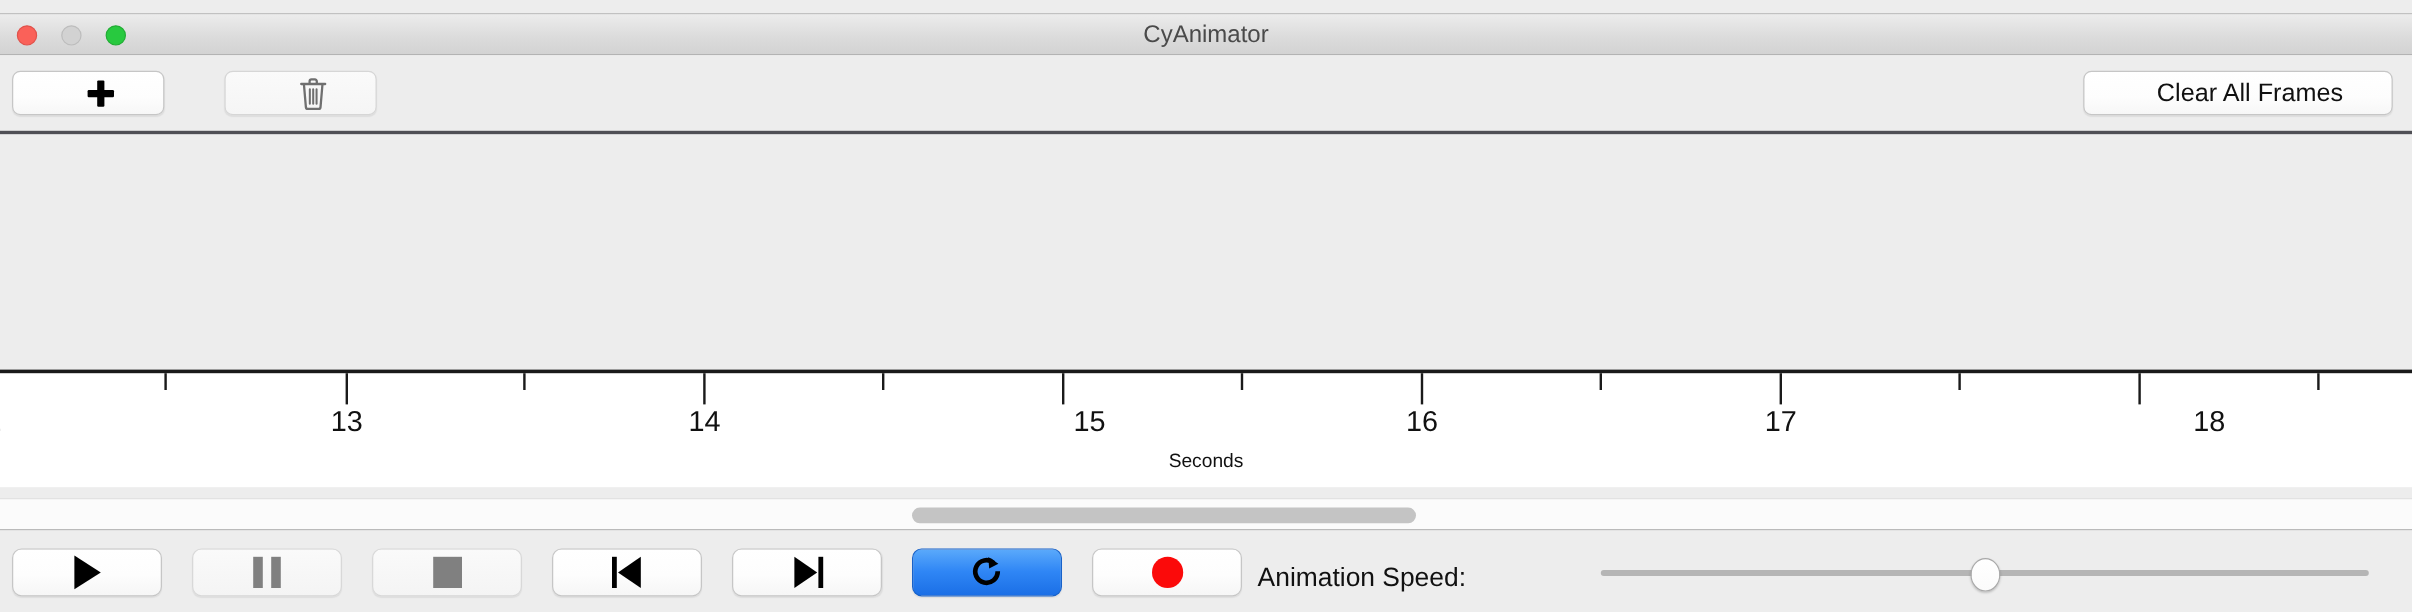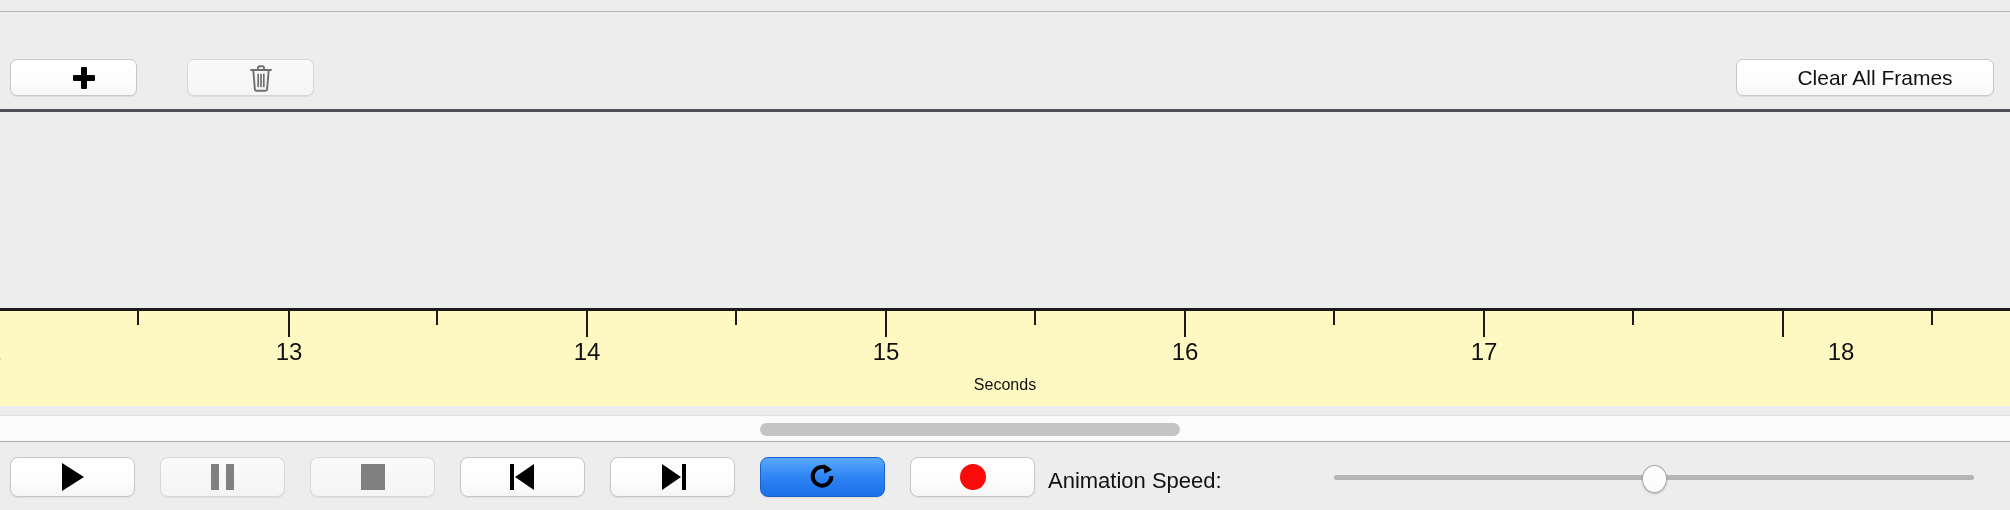--- a/index.html
+++ b/index.html
@@ -144,21 +144,21 @@
     width: 2010px; height: 196px;
     background: #ededed;
     overflow: hidden;
   }
 
   
   .ruler {
     position: absolute;
     left: 0; top: 308px;
     width: 2010px; height: 98px;
-    background: #fef9c3;
+    background: #ffffff;
   }
   .ruler-base {
     position: absolute;
     left: 0; top: 0;
     width: 2010px; height: 3px;
     background: #1a1a1a;
   }
   .tick {
     position: absolute;
     top: 3px;
@@ -306,20 +306,26 @@
     cursor: default;
   }
 </style>
 </head>
 <body>
 
 <div id="app">
 
   <div class="bg-underline"></div>
 
+  <div class="titlebar">
+    <div class="traffic close"></div>
+    <div class="traffic min"></div>
+    <div class="traffic max"></div>
+    <div class="window-title">CyAnimator</div>
+  </div>
 
   <div class="toolbar">
     <div class="tb-btn btn-add">
       <span class="plus-glyph"></span>
     </div>
     <div class="tb-btn dim btn-trash">
       <svg width="26" height="28" viewBox="0 0 26 28">
         <path d="M3 6 h20 M10 6 v-2.2 a1.6 1.6 0 0 1 1.6 -1.6 h2.8 a1.6 1.6 0 0 1 1.6 1.6 V6" stroke="#6f6f6f" stroke-width="1.9" fill="none" stroke-linecap="round"></path>
         <path d="M5.3 6.6 L6.9 25.3 a1.6 1.6 0 0 0 1.6 1.5 h9 a1.6 1.6 0 0 0 1.6 -1.5 L20.7 6.6" stroke="#6f6f6f" stroke-width="1.9" fill="none" stroke-linejoin="round"></path>
         <path d="M10.2 10.4 v12 M13 10.4 v12 M15.8 10.4 v12" stroke="#6f6f6f" stroke-width="1.7" fill="none" stroke-linecap="round"></path>
@@ -341,21 +347,21 @@
     <div id="ticks">
         <div class="tick-label" style="left: -12px;">12</div>
         <div class="tick minor" style="left: 137px;"></div>
         <div class="tick major" style="left: 288px;"></div>
         <div class="tick-label" style="left: 289px;">13</div>
         <div class="tick minor" style="left: 436px;"></div>
         <div class="tick major" style="left: 586px;"></div>
         <div class="tick-label" style="left: 587px;">14</div>
         <div class="tick minor" style="left: 735px;"></div>
         <div class="tick major" style="left: 885px;"></div>
-        <div class="tick-label" style="left: 886px;">15</div>
+        <div class="tick-label" style="left: 908px;">15</div>
         <div class="tick minor" style="left: 1034px;"></div>
         <div class="tick major" style="left: 1184px;"></div>
         <div class="tick-label" style="left: 1185px;">16</div>
         <div class="tick minor" style="left: 1333px;"></div>
         <div class="tick major" style="left: 1483px;"></div>
         <div class="tick-label" style="left: 1484px;">17</div>
         <div class="tick minor" style="left: 1632px;"></div>
         <div class="tick major" style="left: 1782px;"></div>
         <div class="tick-label" style="left: 1841px;">18</div>
         <div class="tick minor" style="left: 1931px;"></div>

